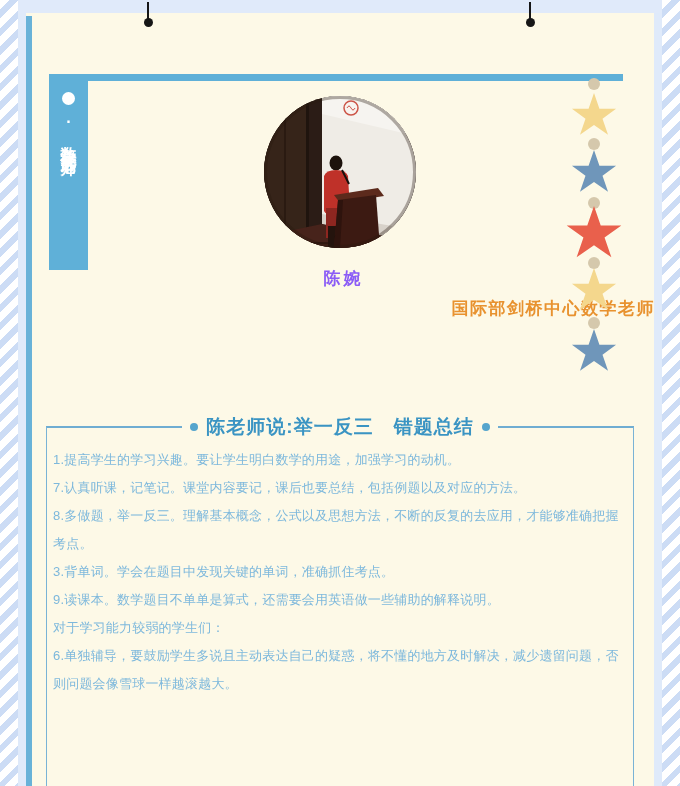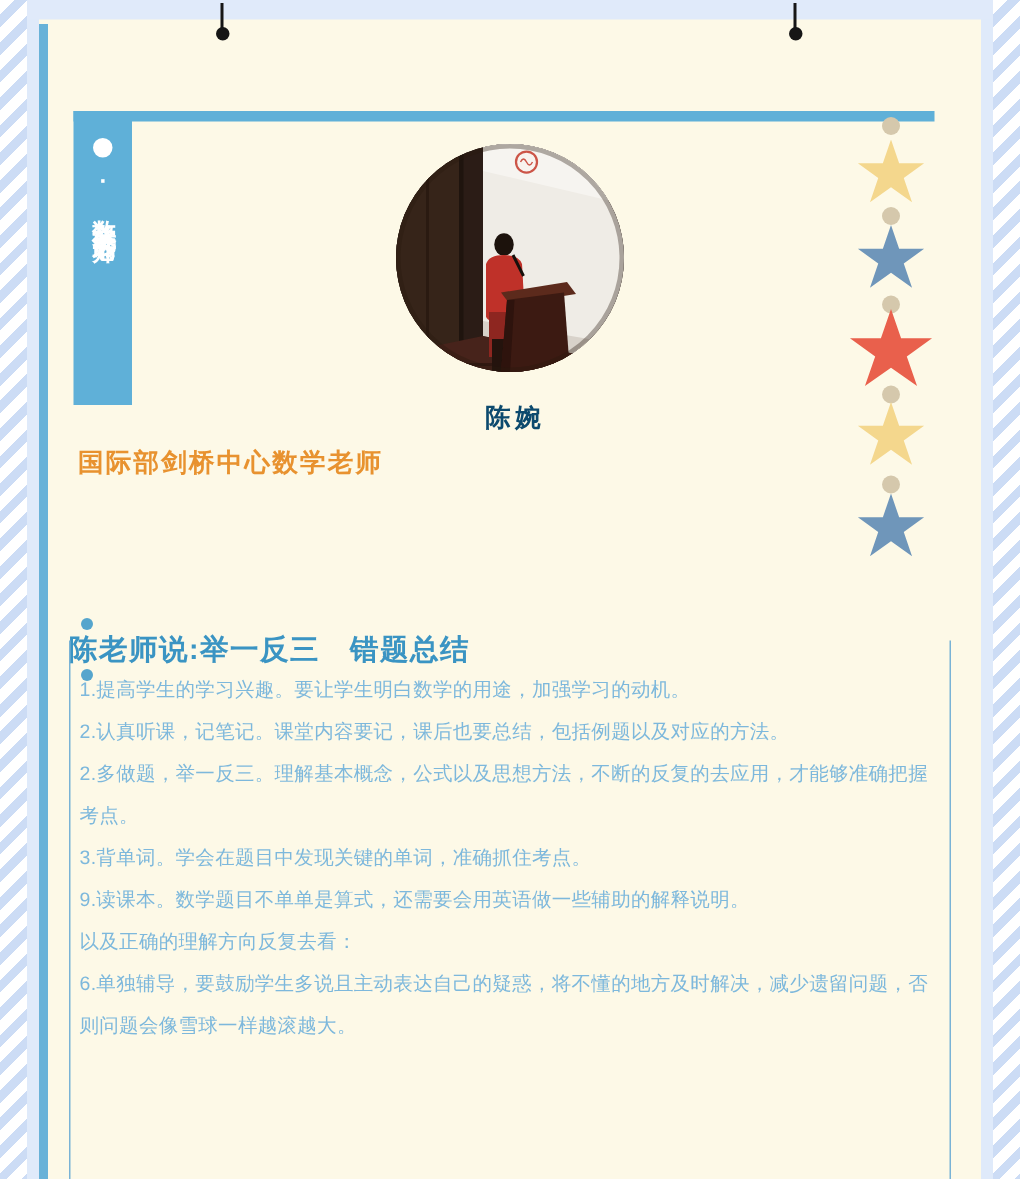--- a/index.html
+++ b/index.html
@@ -80,26 +80,26 @@
     position: absolute; left: 264px; top: 96px;
     width: 152px; height: 152px; border-radius: 50%;
     overflow: hidden; background: #2b1c16;
     box-shadow: inset 0 0 14px rgba(0,0,0,0.45);
   }
   .photo-circle svg { display: block; }
 
   
   .teacher-name {
     position: absolute; left: 32px; top: 267px; width: 623px;
-    text-align: center; color: #0c4a6e;
+    text-align: center; color: #8b5cf6;
     font-size: 17px; font-weight: bold; letter-spacing: 3px;
   }
   .teacher-title {
     position: absolute; left: 32px; top: 297px; width: 623px;
-    text-align: left; color: #e8922f;
+    text-align: right; color: #e8922f;
     font-size: 17px; font-weight: bold; letter-spacing: 1.5px; padding-left: 20px;
   }
 
   
   .star-chain {
     position: absolute; left: 566px; top: 78px;
     width: 56px; height: 300px;
   }
   .chain-dot {
     position: absolute; left: 50%; transform: translateX(-50%);
@@ -118,21 +118,21 @@
   .star-red    { background: #e9604c; }
   .cd-1 { top: 0px; }   .st-1 { top: 15px; }
   .cd-2 { top: 60px; }  .st-2 { top: 72px; }
   .cd-3 { top: 119px; } .st-3 { top: 128px; }
   .cd-4 { top: 179px; } .st-4 { top: 190px; }
   .cd-5 { top: 239px; } .st-5 { top: 251px; }
 
   
   .section-heading {
     position: absolute; left: 46px; top: 412px; width: 588px;
-    height: 30px; display: flex; align-items: flex-start; flex-direction: column;
+    height: 30px; display: flex; align-items: center;
   }
   .heading-line { flex: 1; height: 2px; background: #6fadd2; }
   .heading-dot {
     width: 8px; height: 8px; border-radius: 50%;
     background: #55a5cd; margin: 0 8px; flex: none;
   }
   .heading-text {
     color: #3a94c3; font-size: 19px; font-weight: bold;
     white-space: pre; letter-spacing: 1px; flex: none;
   }
@@ -229,21 +229,21 @@
   <div class="section-heading">
     <div class="heading-line"></div>
     <div class="heading-dot"></div>
     <div class="heading-text">陈老师说:举一反三　错题总结</div>
     <div class="heading-dot"></div>
     <div class="heading-line"></div>
   </div>
 
   <div class="content-box">
     <p>1.提高学生的学习兴趣。要让学生明白数学的用途，加强学习的动机。</p>
-    <p>2.认真听课，记笔记。课堂内容要记，课后也要总结，包括例题以及对应的方法。</p>
-    <p>2.多做题，举一反三。理解基本概念，公式以及思想方法，不断的反复的去应用，才能够准确把握考点。</p>
+    <p>7.认真听课，记笔记。课堂内容要记，课后也要总结，包括例题以及对应的方法。</p>
+    <p>8.多做题，举一反三。理解基本概念，公式以及思想方法，不断的反复的去应用，才能够准确把握考点。</p>
     <p>3.背单词。学会在题目中发现关键的单词，准确抓住考点。</p>
     <p>9.读课本。数学题目不单单是算式，还需要会用英语做一些辅助的解释说明。</p>
-    <p>以及正确的理解方向反复去看：</p>
+    <p>对于学习能力较弱的学生们：</p>
     <p>6.单独辅导，要鼓励学生多说且主动表达自己的疑惑，将不懂的地方及时解决，减少遗留问题，否则问题会像雪球一样越滚越大。</p>
   </div>
 
 </div>
 
 </body></html>

